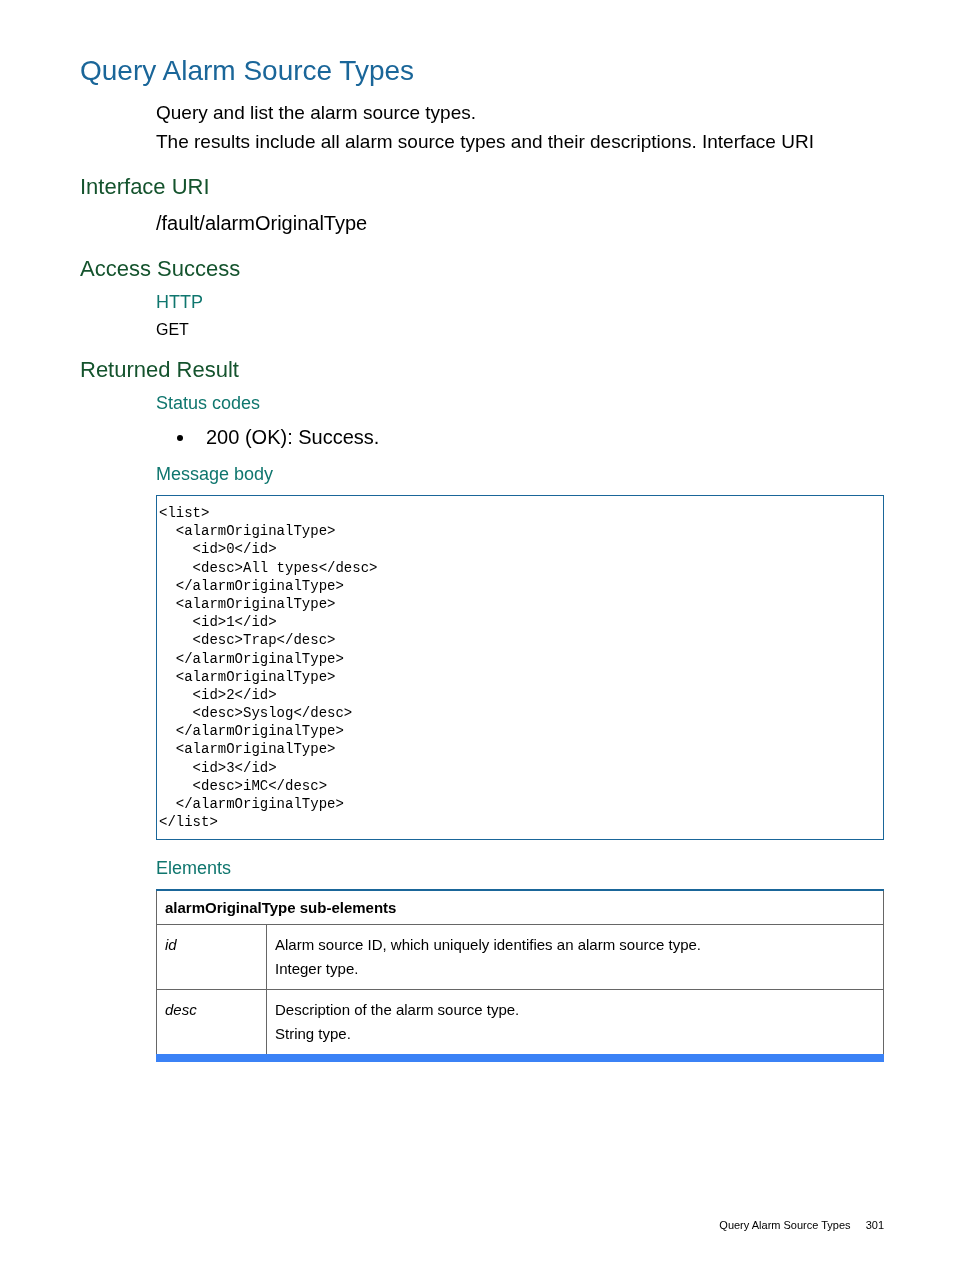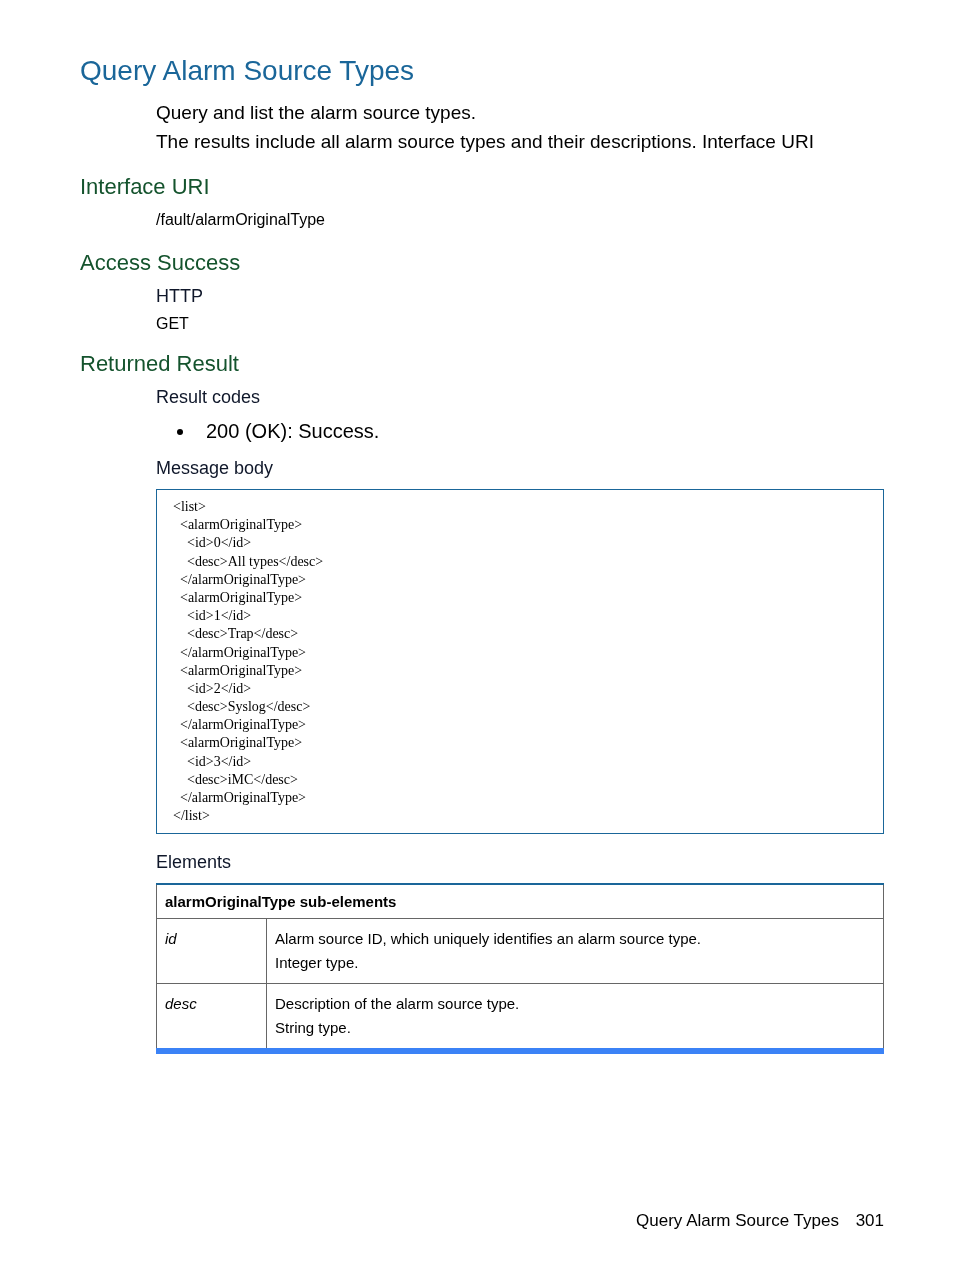--- a/index.html
+++ b/index.html
@@ -22,53 +22,53 @@
       font-family: Arial, sans-serif;
     }
     h2 {
       color: #14532d;
       font-weight: normal;
       font-size: 22px;
       margin-top: 18px;
       margin-bottom: 8px;
     }
     h3 {
-      color: #0f172a;
+      color: #0f766e;
       font-weight: normal;
       font-size: 18px;
       margin-top: 10px;
       margin-bottom: 8px;
     }
     .intro {
       padding-left: 76px;
       font-size: 19px;
       line-height: 1.5;
     }
     .body-text {
       padding-left: 76px;
-      font-size: 16px;
+      font-size: 20px;
       line-height: 1.5;
     }
     .sub-section {
       padding-left: 76px;
     }
     ul.bullets {
       list-style: disc;
       padding-left: 40px;
       margin: 8px 0 12px 0;
     }
     ul.bullets li {
       font-size: 20px;
       padding-left: 10px;
       line-height: 1.5;
     }
     pre.codebox {
       border: 1.5px solid #1a6699;
-      padding: 8px 16px;
-      font-family: Liberation Serif, serif;
+      padding: 8px 2px;
+      font-family: Liberation Mono, monospace;
       font-size: 14px;
       line-height: 1.3;
       white-space: pre;
       margin: 10px 0 18px 0;
     }
     table.elements {
       border-collapse: collapse;
       width: 100%;
       margin: 10px 0;
       font-size: 15px;
@@ -81,28 +81,28 @@
       border: 1px solid #666;
       border-top: 2px solid #1a6699;
     }
     table.elements td {
       border: 1px solid #666;
       padding: 8px 8px;
       vertical-align: top;
       line-height: 1.6;
     }
     table.elements tr:last-child td {
-      border-bottom: 6px solid #3b82f6;
+      border-bottom: 8px solid #3b82f6;
     }
     .td-id { width: 110px; font-style: italic; }
     .footer {
       position: absolute;
       bottom: 40px;
       right: 70px;
-      font-size: 17px;
+      font-size: 11px;
     }
     .footer .sep { margin: 0 6px; }
   </style>
 </head>
 <body>
 
 <div class="page">
   <h1>Query Alarm Source Types</h1>
 
   <div class="intro">
@@ -114,21 +114,21 @@
   <div class="body-text">/fault/alarmOriginalType</div>
 
   <h2>Access Success</h2>
   <div class="sub-section">
     <h3>HTTP</h3>
     <div>GET</div>
   </div>
 
   <h2>Returned Result</h2>
   <div class="sub-section">
-    <h3>Result codes</h3>
+    <h3>Status codes</h3>
     <ul class="bullets">
       <li>200 (OK): Success.</li>
     </ul>
 
     <h3>Message body</h3>
     <pre class="codebox">&lt;list&gt;
   &lt;alarmOriginalType&gt;
     &lt;id&gt;0&lt;/id&gt;
     &lt;desc&gt;All types&lt;/desc&gt;
   &lt;/alarmOriginalType&gt;

